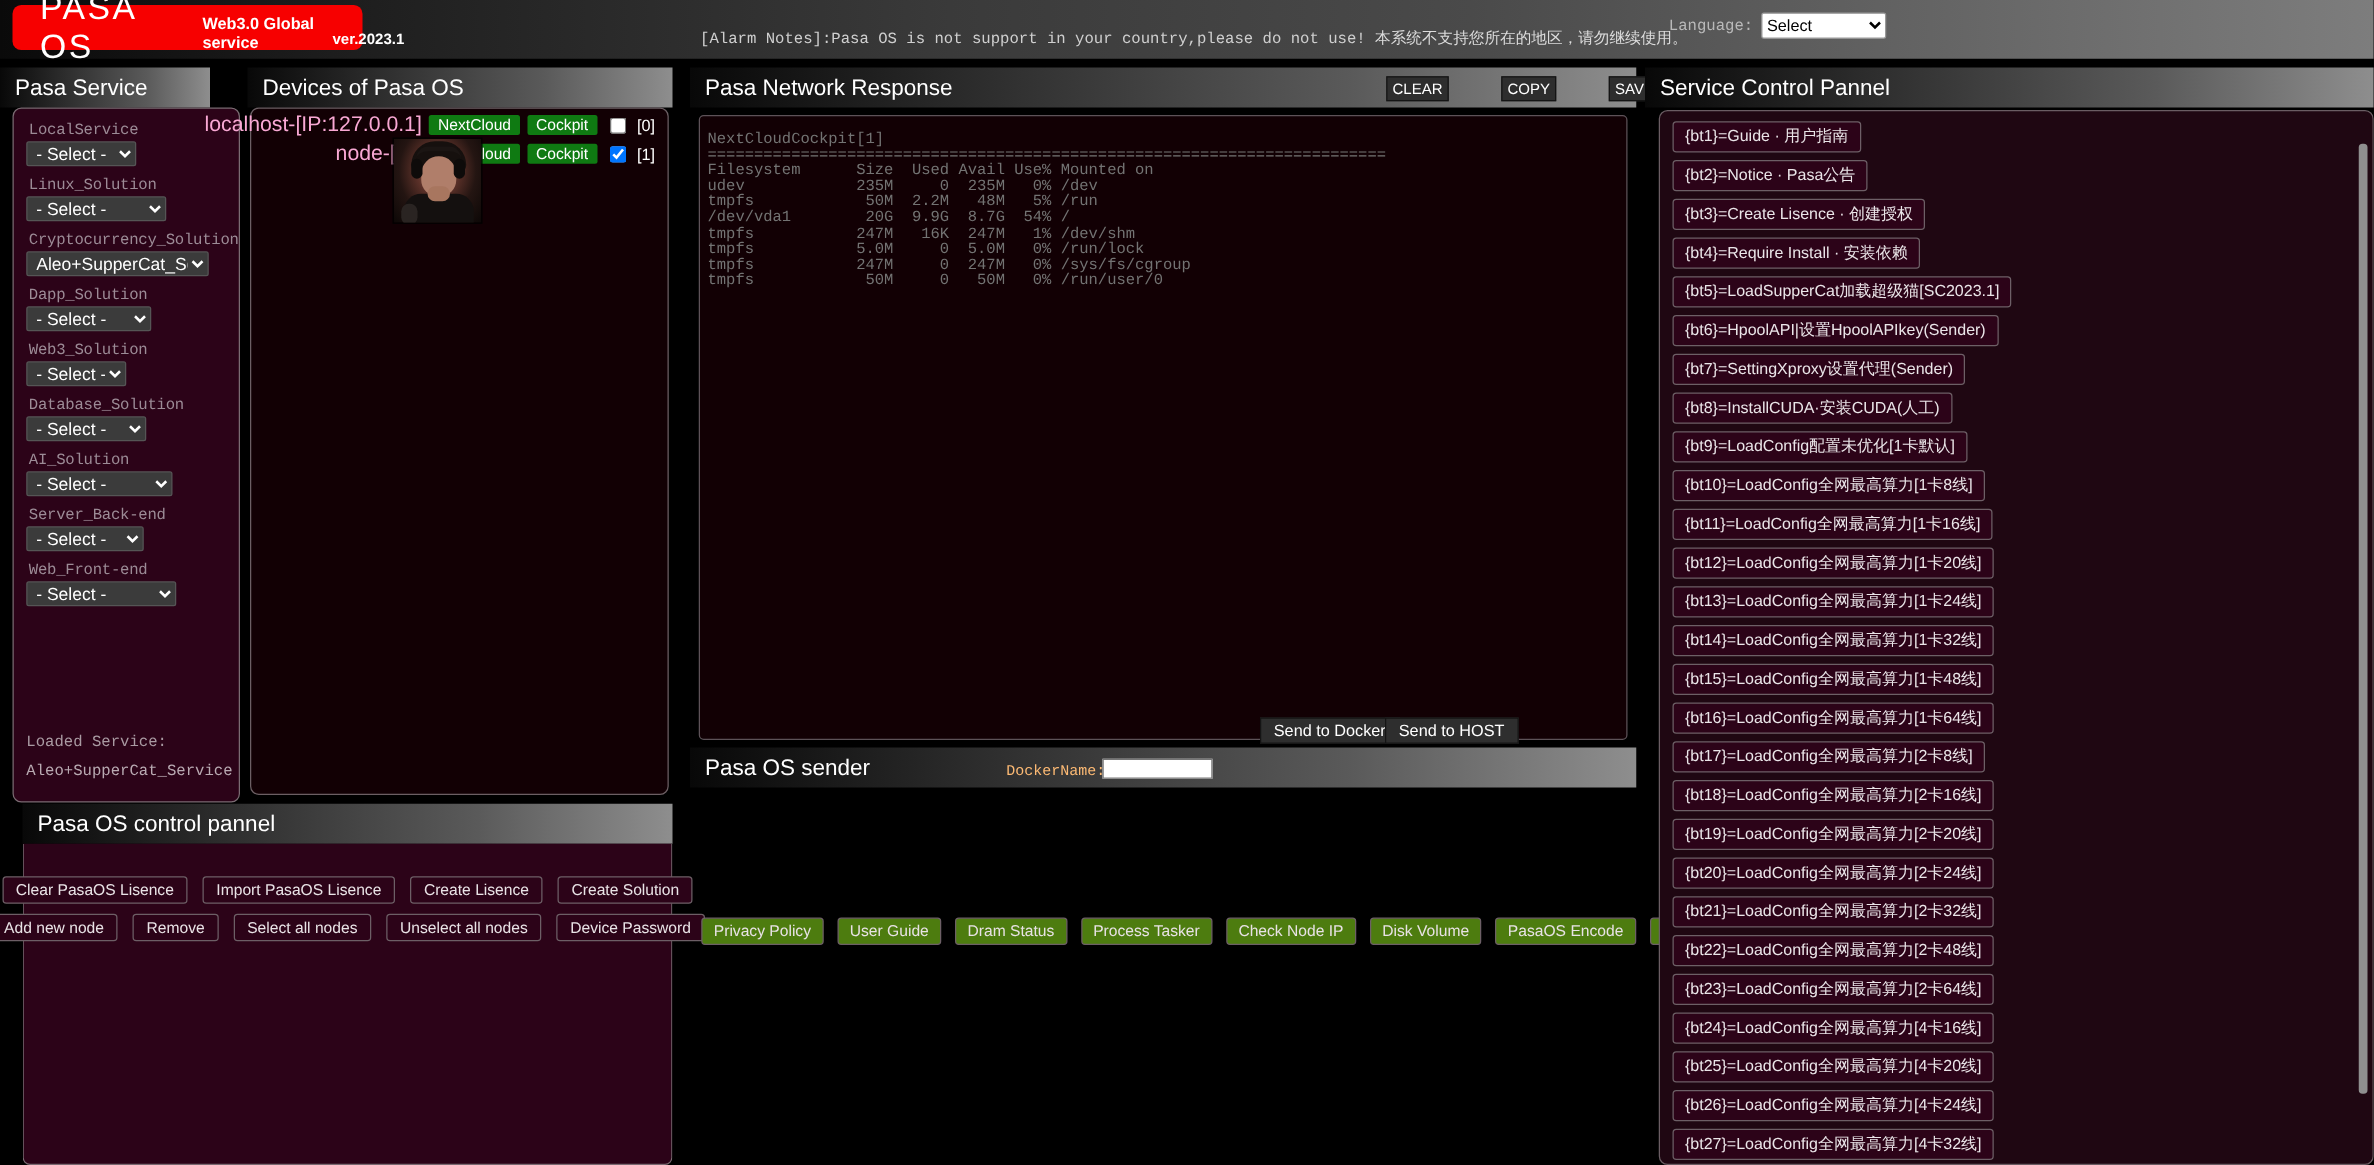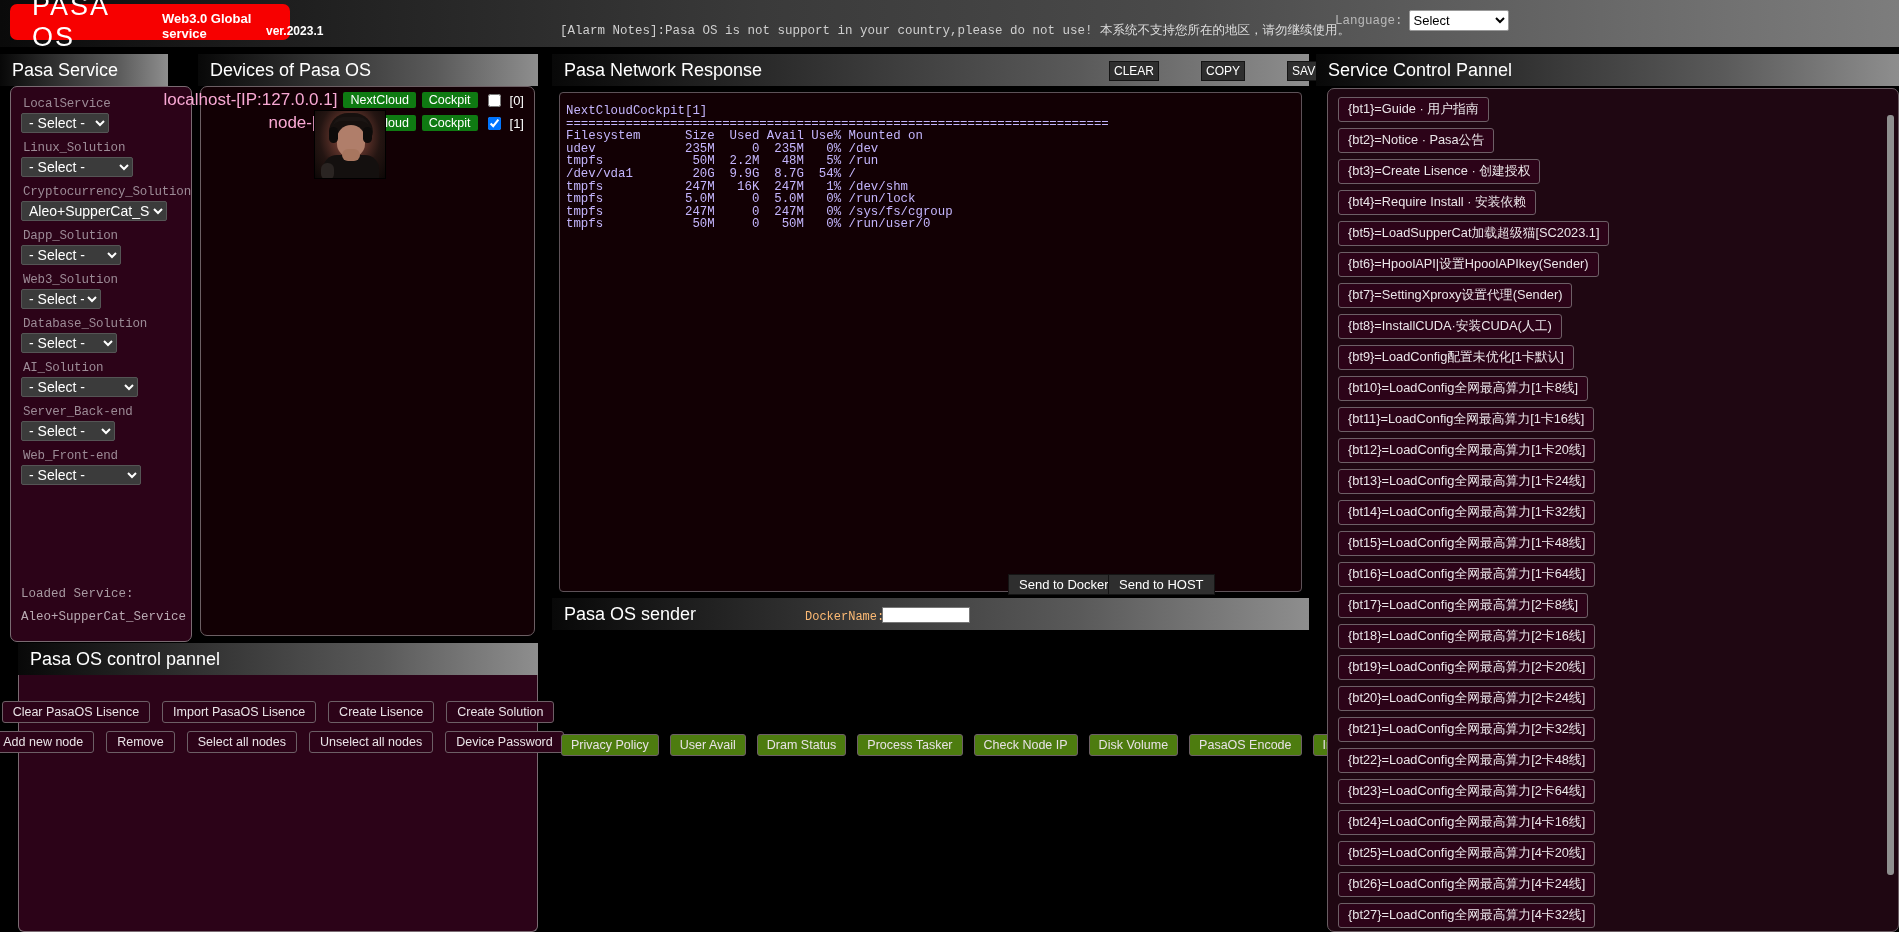--- a/index.html
+++ b/index.html
@@ -149,21 +149,21 @@
     font-size:12px; padding:2px 4px; cursor:pointer;
     font-family:"Liberation Sans", sans-serif;
     margin-left:27px;
   }
   .net-body {
     position:absolute; left:559px; top:92px; width:743px; height:500px;
     background:#120004; border:1px solid #5d5258; border-radius:4px;
     padding:12px 0 0 6px; overflow:hidden;
   }
   .term {
-    color:#c4b5fd; font-family:"Liberation Mono", monospace;
+    color:#737373; font-family:"Liberation Mono", monospace;
     font-size:12.4px; line-height:12.6px; white-space:pre;
   }
 
   
   #snd-head { left:552px; top:598px; width:757px; }
   .snd-dockerlabel {
     position:absolute; left:805px; top:610px;
     color:#fdba74; font-family:"Liberation Mono", monospace; font-size:12px;text-align:right;
   }
   .snd-dockerinput {
@@ -315,21 +315,21 @@
 
   <div class="panel-head" id="snd-head">
     <span>Pasa OS sender</span>
   </div>
   <div class="snd-dockerlabel">DockerName:</div>
   <input class="snd-dockerinput" value="" style="">
   <button class="snd-btn" id="snd-docker">Send to Docker</button>
   <button class="snd-btn" id="snd-host">Send to HOST</button>
   <div class="bottom-btns" id="bottom-btns">
       <button class="bb">Privacy Policy</button>
-      <button class="bb">User Avail</button>
+      <button class="bb">User Guide</button>
       <button class="bb">Dram Status</button>
       <button class="bb">Process Tasker</button>
       <button class="bb">Check Node IP</button>
       <button class="bb">Disk Volume</button>
       <button class="bb">PasaOS Encode</button>
       <button class="bb">Init-Cockpit</button>
     </div>
 
   <div class="panel-head" id="scp-head">
     <span>Service Control Pannel</span>

